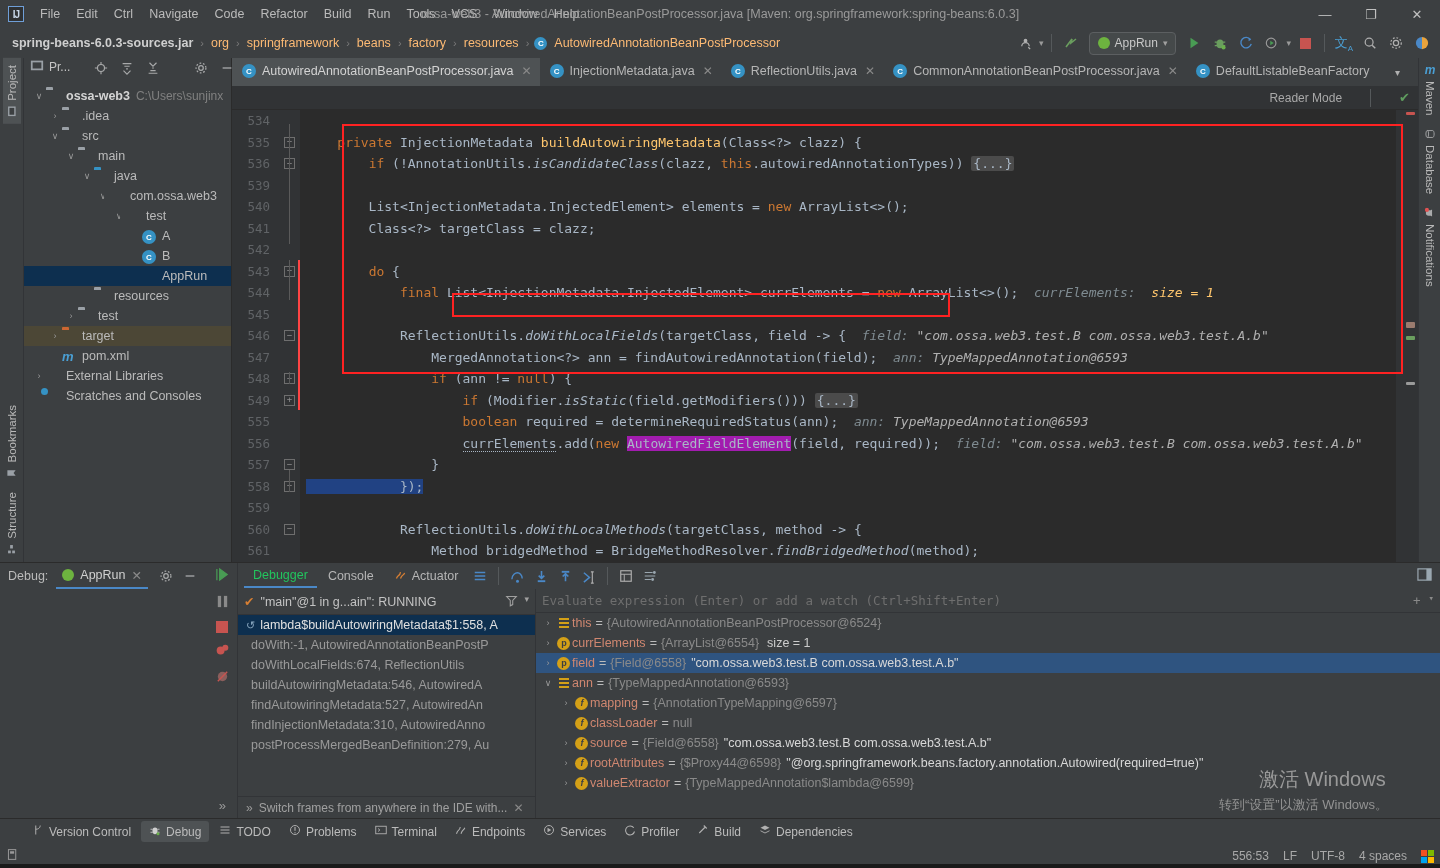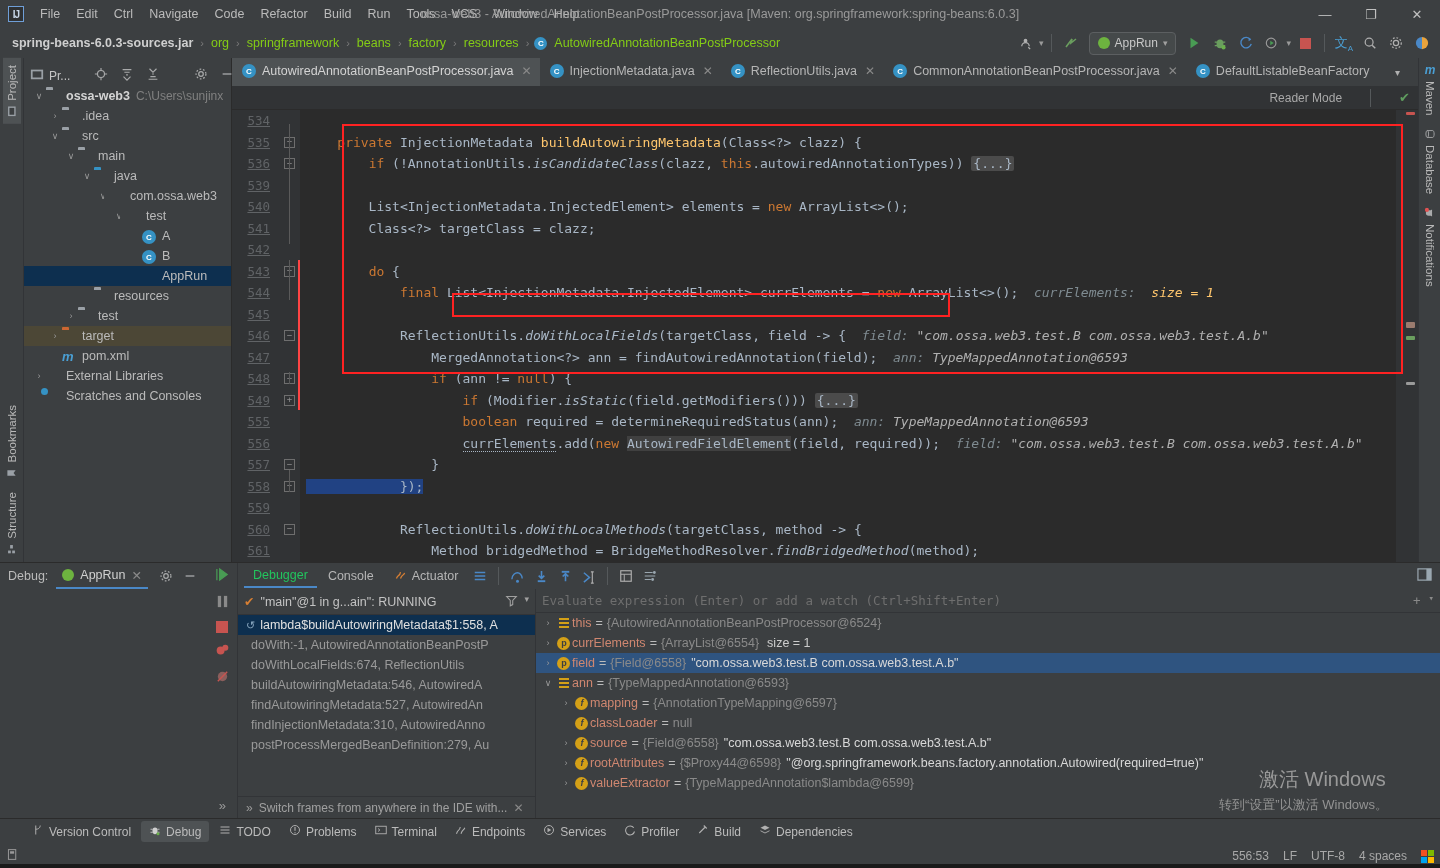--- a/index.html
+++ b/index.html
@@ -37,21 +37,21 @@
     width: 46px; height: 28px; display: flex; align-items: center; justify-content: center;
     color: #c0c0c0; font-size: 13px;
   }
 
   
   .navbar {
     height: 30px; flex: 0 0 30px; background: #3c3f41; display: flex; align-items: center;
     padding-left: 10px; position: relative;
   }
   .crumbs { display: flex; align-items: center; }
-  .crumb { color: #84cc16; font-size: 12.5px; padding: 1px 2px; white-space: nowrap; }
+  .crumb { color: #fdba74; font-size: 12.5px; padding: 1px 2px; white-space: nowrap; }
   .crumb.jar { font-weight: bold; color: #cfcfcf; }
   .crumb-sep { color: #7a7a7a; margin: 0 5px; font-size: 11px; }
   .crumb-ico {
     display: inline-flex; width: 13px; height: 13px; border-radius: 50%;
     background: #3592c4; color: #fff; font-size: 8px; align-items: center; justify-content: center;
     margin-right: 5px; font-weight: bold; vertical-align: middle;
   }
   .nav-right { margin-left: auto; display: flex; align-items: center; gap: 2px; padding-right: 6px; }
   .tb-btn {
     width: 24px; height: 24px; display: flex; align-items: center; justify-content: center;
@@ -91,21 +91,21 @@
     writing-mode: vertical-rl; font-size: 11.5px; color: #b9b9b9;
     padding: 7px 2px; white-space: nowrap; display: flex; align-items: center; gap: 5px;
   }
 
   
   .projpanel {
     width: 208px; flex: 0 0 208px; background: #3c3f41; display: flex; flex-direction: column;
     border-right: 1px solid #2b2b2b; min-height: 0;
   }
   .proj-header {
-    height: 26px; display: flex; align-items: flex-end; padding: 0 4px; gap: 12px; flex: 0 0 26px;
+    height: 26px; display: flex; align-items: flex-start; padding: 0 4px; gap: 12px; flex: 0 0 26px;
   }
   .proj-title { display: flex; align-items: center; gap: 5px; font-size: 12px; color: #c5c5c5; padding-left: 2px;}
   .proj-header .spacer { margin-left: auto; }
   .ph-btn { width: 20px; height: 20px; display: flex; align-items: center; justify-content: center; color: #a9aaab; border-radius: 3px;}
   .tree { flex: 1 1 auto; overflow: hidden; padding-top: 2px; font-size: 12.5px; }
   .tnode {
     height: 20px; display: flex; align-items: center; white-space: nowrap; padding-right: 4px;
     color: #bbbbbb;
   }
   .tnode.sel { background: #0d2f4f; }
@@ -154,34 +154,34 @@
   .check { color: #5f9d5f; font-size: 13px; }
 
   .editor {
     flex: 1 1 auto; position: relative; background: #2b2b2b; overflow: hidden;
     font-family: "DejaVu Sans Mono", monospace; font-size: 13px; line-height: 21.5px;
   }
   .gutter {
     position: absolute; left: 0; top: 0; bottom: 0; width: 68px; background: #313335;
     text-align: right; color: #606366; font-size: 12.5px;
   }
-  .gutter .ln { height: 21.5px; padding-right: 30px; text-decoration: underline; }
+  .gutter .ln { height: 21.5px; padding-right: 30px; }
   .foldmark { position: absolute; left: 52px; width: 11px; height: 11px; font-size: 9px; color:#8d8d8d;
               border: 1px solid #6e6e6e; display:flex; align-items:center; justify-content:center; background:#313335;}
   .foldline { position: absolute; left: 57px; width: 1px; background: #5a5a5a; }
   .code { position: absolute; left: 68px; top: 0; right: 22px; bottom: 0; white-space: pre; }
   .cl { height: 21.5px; padding-left: 6px; color: #a9b7c6; }
   .kw { color: #cc7832; }
   .mth { color: #a9b7c6; font-style: italic; }
   .mthd { color: #ffc66d; }
   .hintname { color: #7f8b91; font-style: italic; }
   .hintval { color: #b0b0b0; font-style: italic; }
   .hintnum { color: #ffc66d; font-style: italic; }
   .fold-ellipsis { background:#4b4b4b; border-radius:2px; padding:0 2px; color:#a9b7c6;}
-  .varhl { background: #404040; }
+  .varhl { background: #a21caf; }
   .curr-underline { border-bottom: 1px dotted #a9b7c6; }
 
   .scrollcol {
     position: absolute; right: 0; top: 0; bottom: 0; width: 22px; background: #313335;
   }
   .errstripe { position: absolute; right: 3px; width: 9px; border-radius: 1px; }
 
   .redbox { position: absolute; border: 2px solid #ff2222; pointer-events: none; }
 
   

